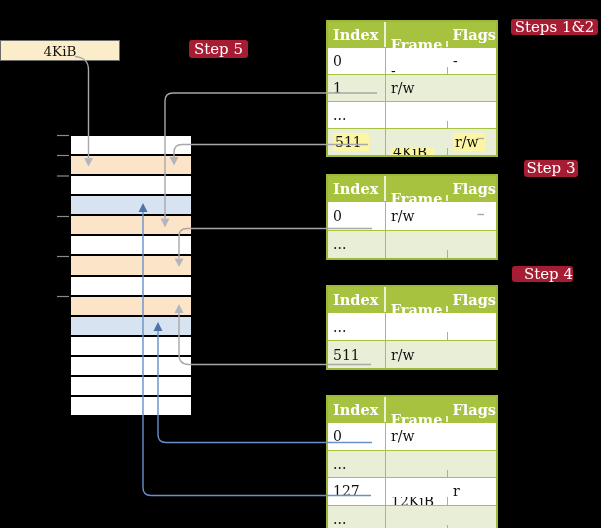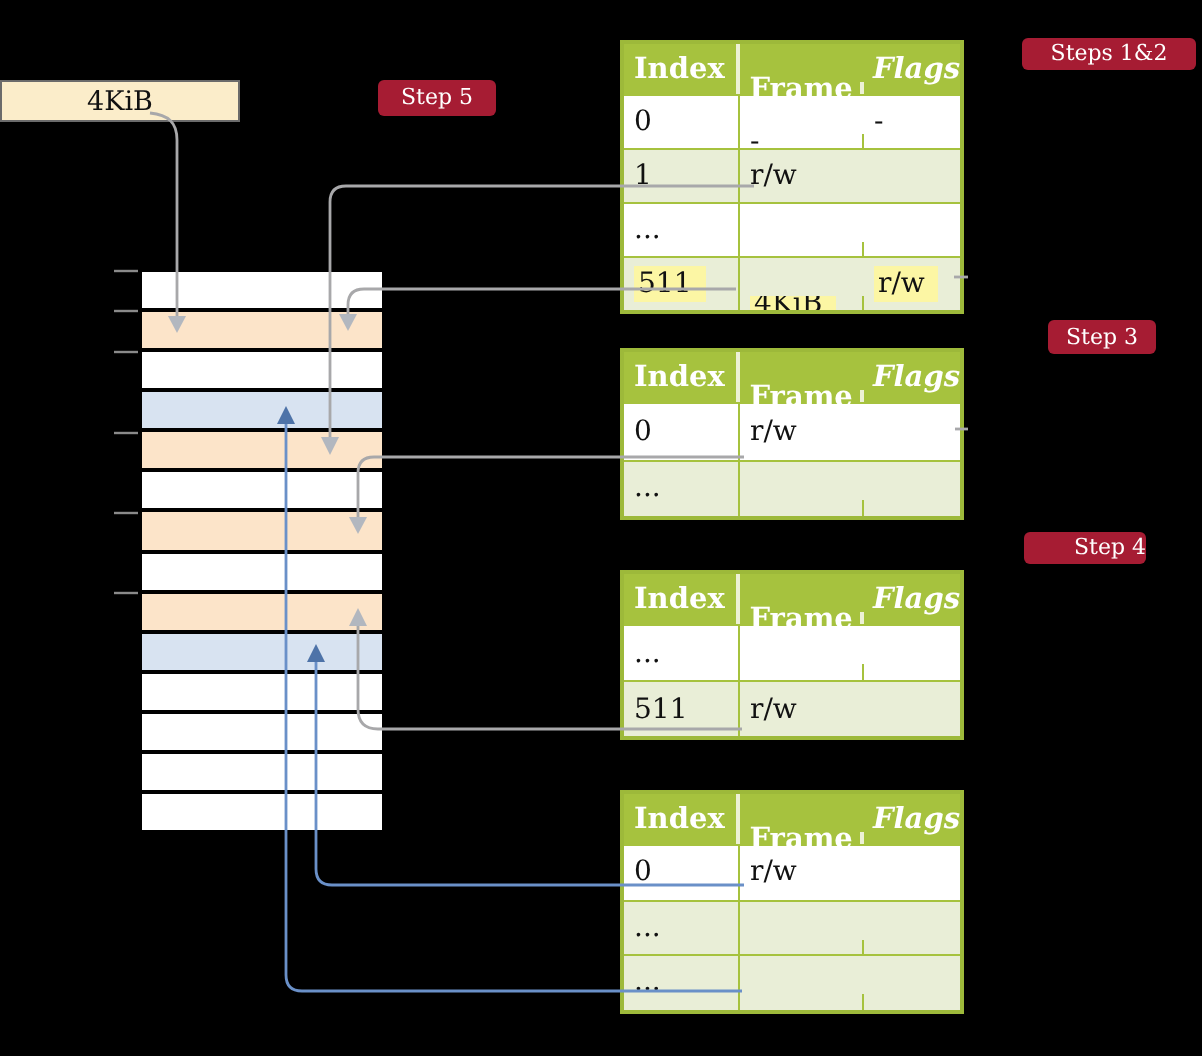--- a/index.html
+++ b/index.html
@@ -9,49 +9,49 @@
   }
   
   .frame-box{
     position:absolute;left:0;top:40px;width:118px;height:19px;
     background:#fbedca;border:1px solid #6b6b6b;box-sizing:content-box;
     text-align:center;line-height:20px;font-size:13.5px;color:#111;
   }
   
   .badge{
     position:absolute;background:#a61c33;color:#fff;border-radius:3px;
-    font-size:11px;text-align:center;white-space:nowrap;
+    font-size:15px;text-align:center;white-space:nowrap;
   }
   #badge-step0  {left:189px;top:40px;width:59px;height:18px;line-height:18px;}
   #badge-steps12{left:511px;top:19px;width:87px;height:16px;line-height:16px;}
   #badge-step3  {left:524px;top:160px;width:54px;height:17px;line-height:17px;}
   #badge-step4  {left:512px;top:266px;width:61px;height:16px;line-height:16px;text-align:right;}
   
   .memstrip{
     position:absolute;left:69px;top:134px;width:124px;height:283px;
     background:#000;display:flex;flex-direction:column;gap:2px;
     padding:2px;box-sizing:border-box;
   }
   .mrow{flex:1;}
   .mrow.white{background:#ffffff;}
   .mrow.peach{background:#fce4c9;}
   .mrow.blue {background:#d8e3f1;}
   
   .pt{
-    position:absolute;left:310px;width:172px;
+    position:absolute;left:326px;width:172px;
     border:2px solid #9db93a;background:#fff;box-sizing:border-box;
   }
   #table-1{top:20px;}  #table-2{top:174px;}  #table-3{top:285px;}  #table-4{top:395px;}
   .hrow{display:flex;height:25px;background:#a6c23e;}
   .hcell{
     box-sizing:border-box;border-right:2px solid #edf1d6;
     color:#fff;font-weight:bold;font-size:14.5px;
     display:flex;align-items:center;padding-left:5px;
   }
-  .hcell:last-child{border-right:none;font-style:italic;}
+  .hcell:last-child{border-right:none;}
   .prow{display:flex;border-top:1.4px solid #a6c23e;background:#fff;}
   .prow.alt{background:#e9eed7;}
   #table-1 .prow{height:26px;} #table-2 .prow{height:27.5px;}
   #table-3 .prow{height:27px;} #table-4 .prow{height:26.5px;}
   .cell{
     box-sizing:border-box;border-right:1.4px solid #a6c23e;
     font-size:14px;color:#111;display:flex;align-items:center;
     padding-left:5px;overflow:hidden;
   }
   .cell:last-child{border-right:none;}
@@ -212,20 +212,31 @@
       <div class="cell c0">
           <span>...</span>
         </div>
       <div class="cell c1">
           <span></span>
         </div>
       <div class="cell c2">
           <span></span>
         </div>
     </div>
+    <div class="prow">
+      <div class="cell c0">
+          <span>127</span>
+        </div>
+      <div class="cell c1">
+          <span>12KiB</span>
+        </div>
+      <div class="cell c2">
+          <span>r</span>
+        </div>
+    </div>
     <div class="prow alt">
       <div class="cell c0">
           <span>...</span>
         </div>
       <div class="cell c1">
           <span></span>
         </div>
       <div class="cell c2">
           <span></span>
         </div>

